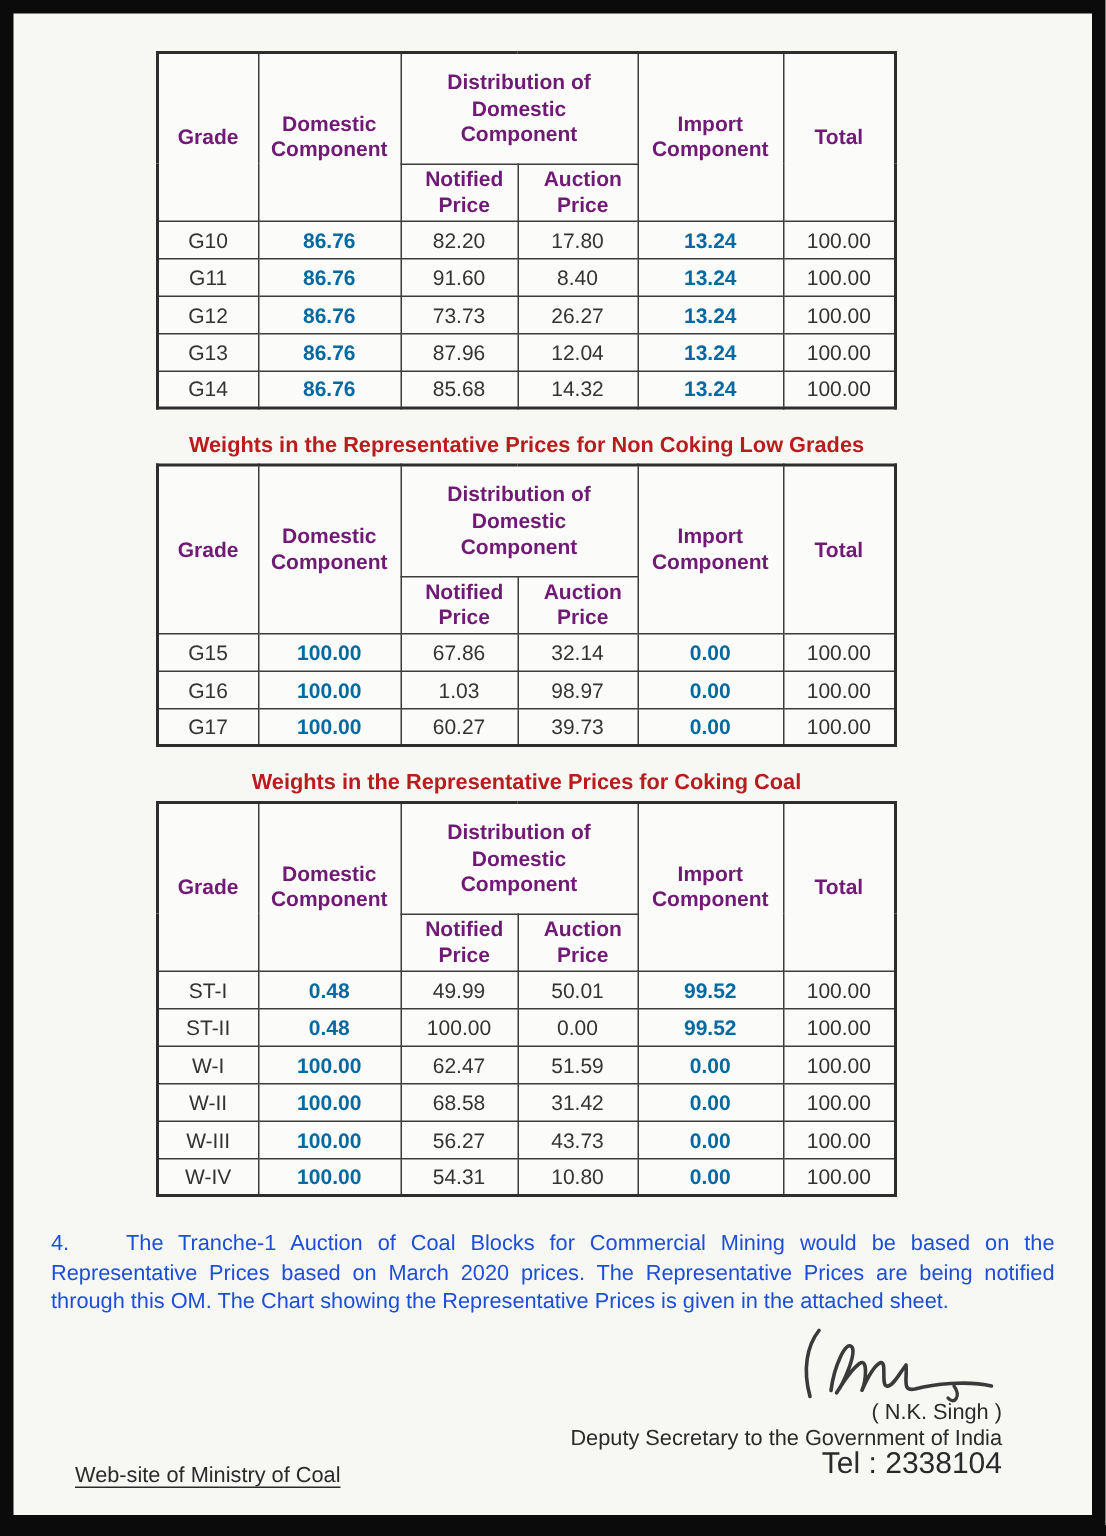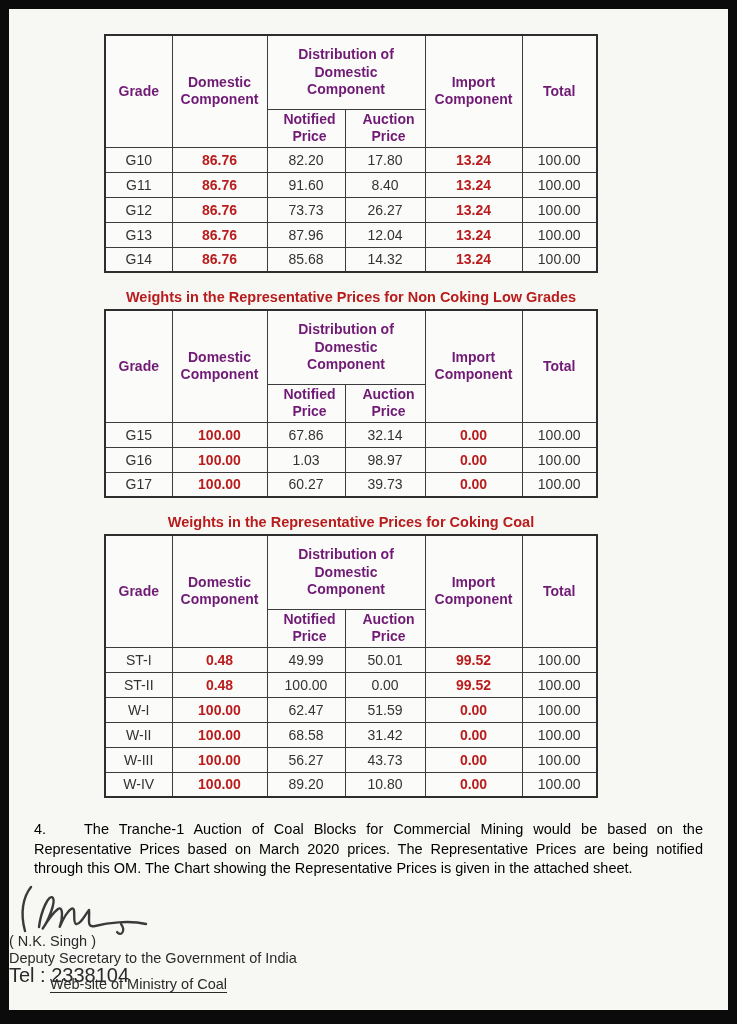--- a/index.html
+++ b/index.html
@@ -44,32 +44,32 @@
   }
   th { font-weight: bold; color: #701a75; line-height: 1.25; }
   thead tr.main-row th { height: 74px; }
   thead tr.sub-row th {
     height: 38px;
     text-align: center;
     padding-left: 9px;
   }
   .dist-inner { display: inline-block; max-width: 110px; }
   tbody td { height: 25px; color: #333; }
-  tbody td:nth-child(2), tbody td:nth-child(5) { font-weight: bold; color: #b91c1c; }
+  tbody td:nth-child(2), tbody td:nth-child(5) { font-weight: bold; color: #0369a1; }
   
   .para {
     margin: 22px 25px 0 25px;
     font-size: 14.5px;
     line-height: 19.5px;
     text-align: justify;
-    color: #000000;
+    color: #1d4ed8;
   }
   .para-num { display: inline-block; width: 50px; }
   
-  .sig-block { margin-top: 2px; padding-right: 20px; }
+  .sig-block { margin-top: 2px; padding-right: 60px; text-align: right; }
   .sig-scribble { margin-right: -6px; margin-bottom: -8px; }
   .sig-name   { font-size: 14.5px; line-height: 17px; color: #2a2a2a; }
   .sig-title  { font-size: 14.5px; line-height: 17px; color: #2a2a2a; }
   .sig-tel    { font-size: 20px; line-height: 17px; color: #2a2a2a; }
   
   .footer-link {
     position: absolute;
     left: 41px; bottom: 18px;
     font-size: 14.5px;
     color: #2a2a2a;
@@ -265,21 +265,21 @@
             <td>W-III</td>
             <td>100.00</td>
             <td>56.27</td>
             <td>43.73</td>
             <td>0.00</td>
             <td>100.00</td>
           </tr>
           <tr>
             <td>W-IV</td>
             <td>100.00</td>
-            <td>89.20</td>
+            <td>54.31</td>
             <td>10.80</td>
             <td>0.00</td>
             <td>100.00</td>
           </tr>
         </tbody>
     </table>
   </div>
 
   <div class="para">
     <span class="para-num">4.</span><span>The Tranche-1 Auction of Coal Blocks for Commercial Mining would be based on the Representative Prices based on March 2020 prices. The Representative Prices are being notified through this OM. The Chart showing the Representative Prices is given in the attached sheet.</span>

